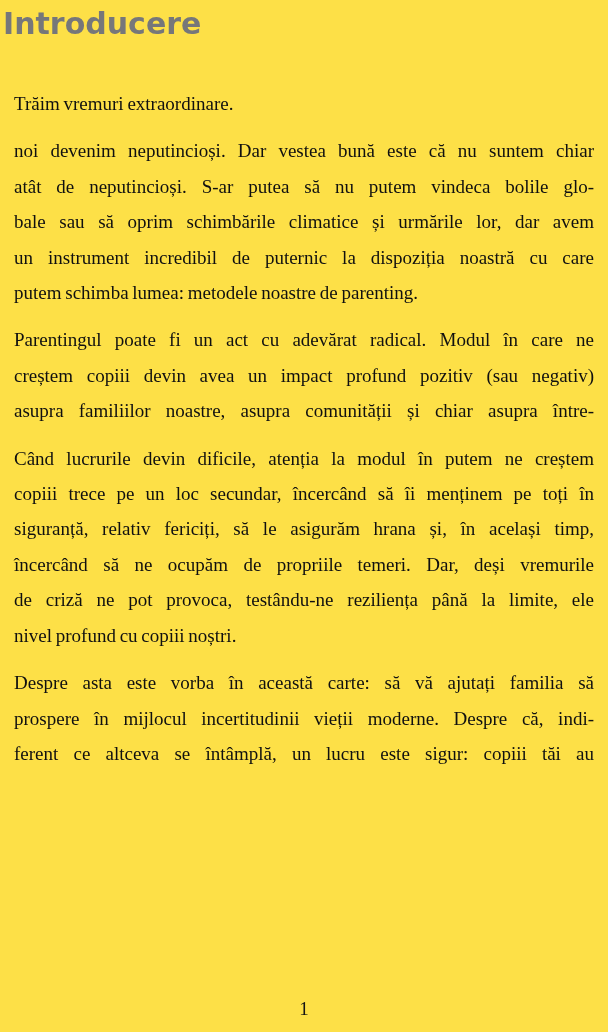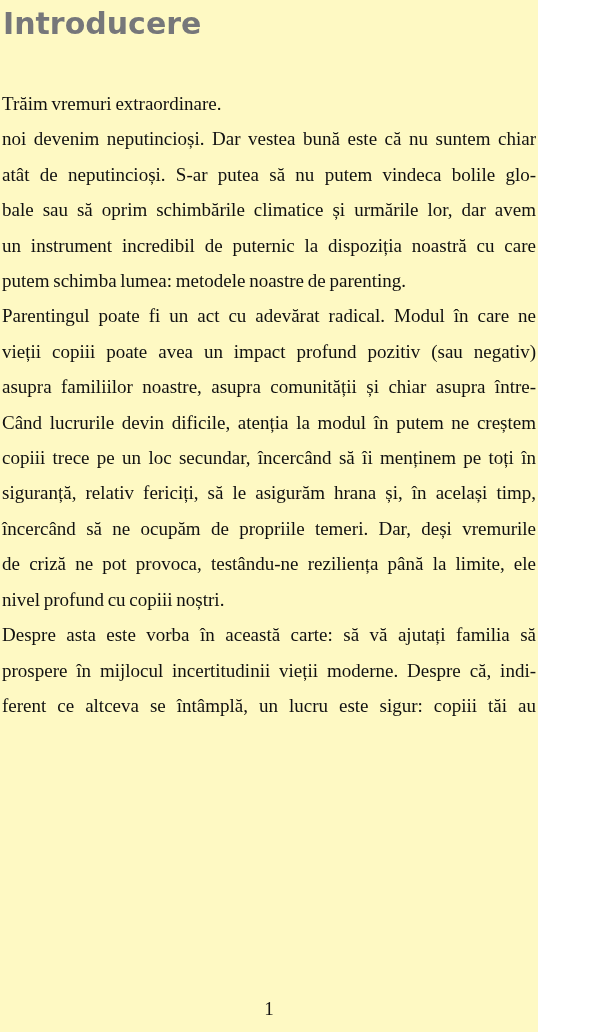--- a/index.html
+++ b/index.html
@@ -1,41 +1,41 @@
 <!DOCTYPE html>
 <html><head>
 <meta charset="utf-8">
 <style>
   html, body { margin: 0; padding: 0; background: #ffffff; }
   .page {
     position: relative;
-    width: 538px;
+    width: 608px;
     height: 1032px;
-    background: #fef9c3;
+    background: #fde047;
     overflow: hidden;
     font-family: "Liberation Serif", serif;
   }
   .page-title {
     margin: 0;
     padding: 6px 0 0 3px;
     font-family: "DejaVu Sans", sans-serif;
     font-weight: bold;
     font-size: 30px;
     line-height: 36px;
     letter-spacing: 0px;
     color: #76777a;
   }
   .body-text {
     margin: 44px 2px 0 2px;
     font-size: 19px;
     line-height: 35.4px;
     color: #101010;
     word-spacing: -1px;
   }
-  .para { margin: 0; }
+  .para { margin: 12px; }
   .line {
     text-align: justify;
     text-align-last: justify;
   }
   .line.last {
     text-align: justify;
     text-align-last: left;
   }
   .page-footer {
     position: absolute;
@@ -60,21 +60,21 @@
       </div>
       <div class="para">
         <div class="line">noi devenim neputincioși. Dar vestea bună este că nu suntem chiar</div>
         <div class="line">atât de neputincioși. S-ar putea să nu putem vindeca bolile glo-</div>
         <div class="line">bale sau să oprim schimbările climatice și urmările lor, dar avem</div>
         <div class="line">un instrument incredibil de puternic la dispoziția noastră cu care</div>
         <div class="line last">putem schimba lumea: metodele noastre de parenting.</div>
       </div>
       <div class="para">
         <div class="line">Parentingul poate fi un act cu adevărat radical. Modul în care ne</div>
-        <div class="line">vieții copiii poate avea un impact profund pozitiv (sau negativ)</div>
+        <div class="line">creștem copiii devin avea un impact profund pozitiv (sau negativ)</div>
         <div class="line">asupra familiilor noastre, asupra comunității și chiar asupra între-</div>
       </div>
       <div class="para">
         <div class="line">Când lucrurile devin dificile, atenția la modul în putem ne creștem</div>
         <div class="line">copiii trece pe un loc secundar, încercând să îi menținem pe toți în</div>
         <div class="line">siguranță, relativ fericiți, să le asigurăm hrana și, în același timp,</div>
         <div class="line">încercând să ne ocupăm de propriile temeri. Dar, deși vremurile</div>
         <div class="line">de criză ne pot provoca, testându-ne reziliența până la limite, ele</div>
         <div class="line last">nivel profund cu copiii noștri.</div>
       </div>

